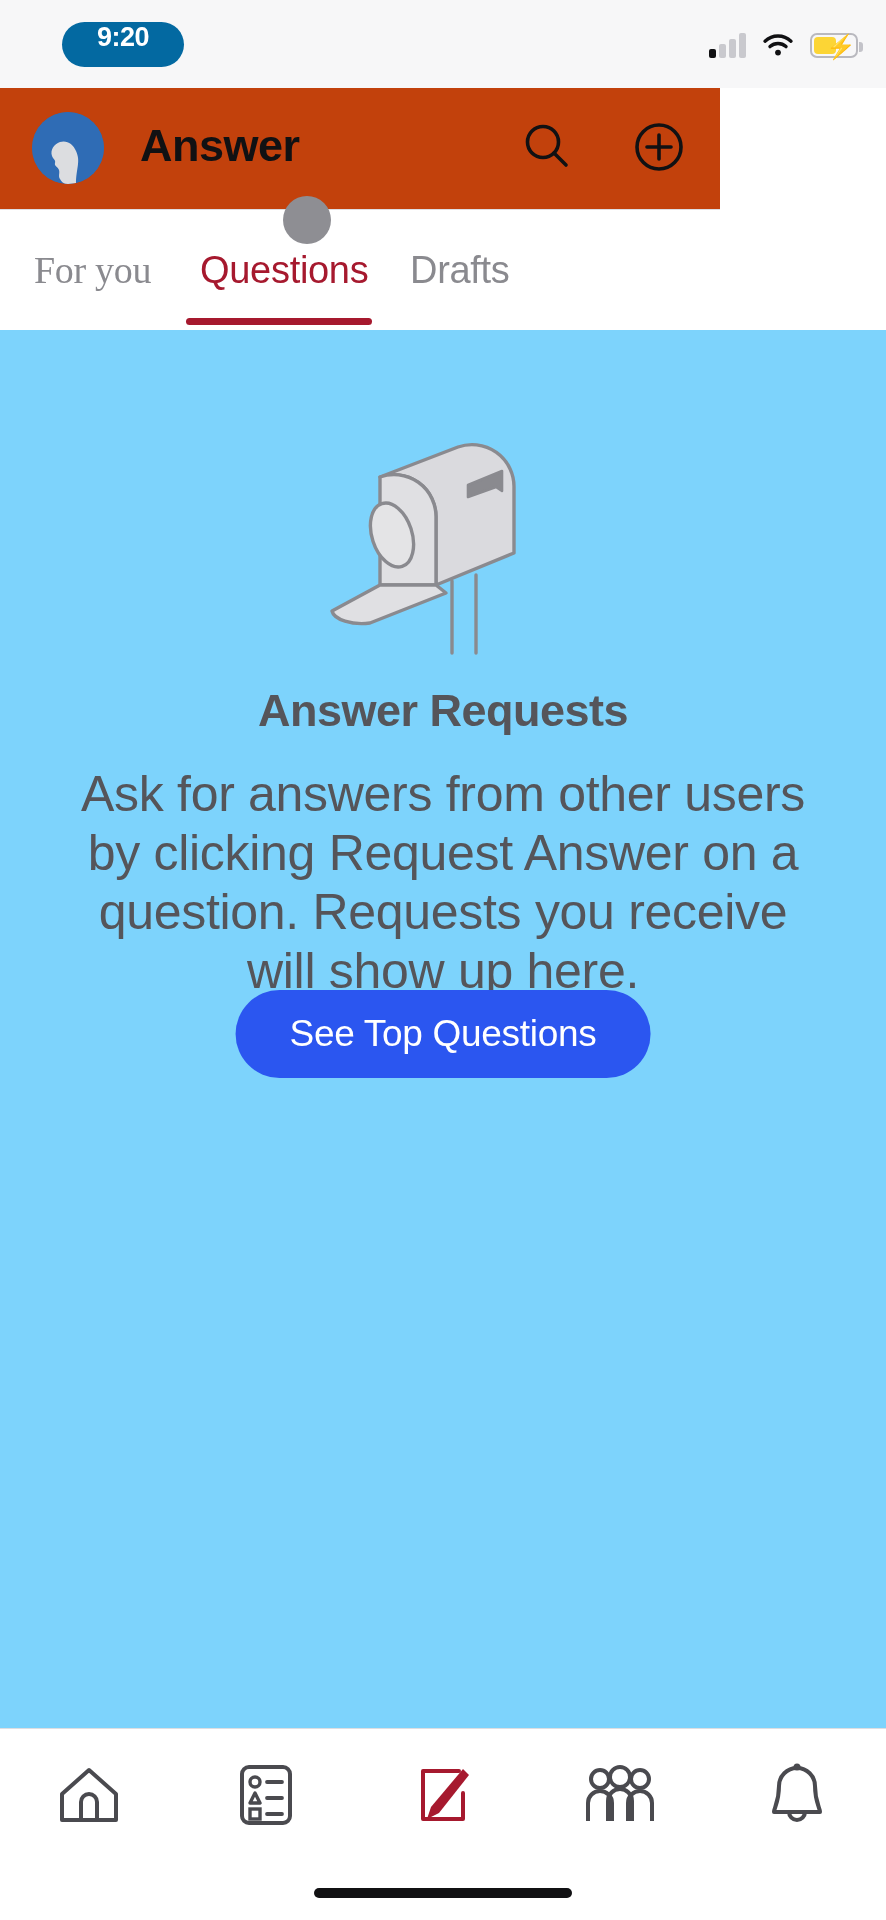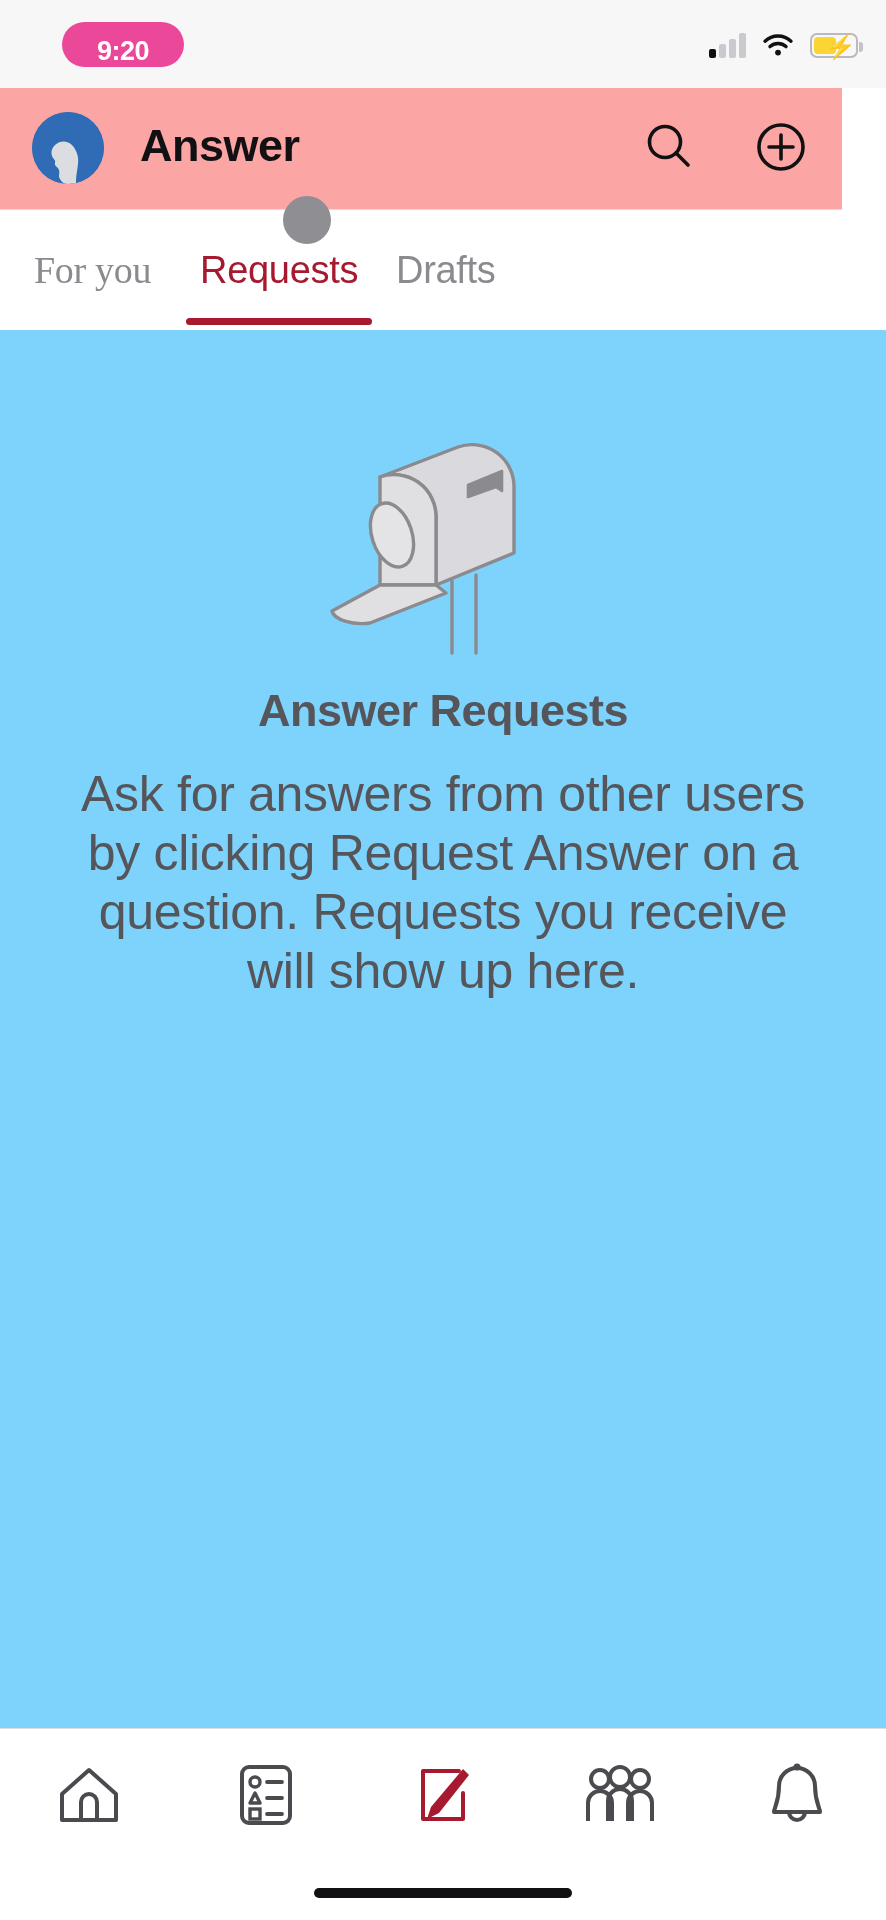--- a/index.html
+++ b/index.html
@@ -12,22 +12,22 @@
   .phone { position: relative; width: 886px; height: 1920px; background: #ffffff; }
 
   
   .statusbar {
     position: absolute; top: 0; left: 0; width: 886px; height: 88px;
     background: #f7f7f8;
   }
   .time-pill {
     position: absolute; left: 62px; top: 22px;
     width: 122px; height: 45px; border-radius: 23px;
-    background: #ec4899;
-    display: flex; align-items: flex-end; justify-content: center;
+    background: #0369a1;
+    display: flex; align-items: flex-start; justify-content: center;
   }
   .time-pill span {
     color: #ffffff; font-size: 27px; font-weight: 600; letter-spacing: -0.5px;
   }
   .status-right {
     position: absolute; right: 28px; top: 22px;
     height: 46px; display: flex; align-items: center; gap: 16px;
   }
   .signal { display: flex; align-items: flex-end; gap: 3px; height: 26px; }
   .signal i { display: block; width: 7px; border-radius: 2px; background: #c9c9ce; }
@@ -50,22 +50,22 @@
     position: absolute; left: 2px; top: 2px; bottom: 2px;
     width: 22px; background: #fcd535; border-radius: 4px;
   }
   .bolt {
     position: absolute; left: 14px; top: -2px;
     font-size: 24px; line-height: 28px; color: #111113; font-weight: 700;
   }
 
   
   .header {
-    position: absolute; top: 88px; left: 0; width: 842px; height: 122px;
-    background: #fca5a5;
+    position: absolute; top: 88px; left: 0; width: 720px; height: 122px;
+    background: #c2410c;
     border-bottom: 1.5px solid #dedee2;
     display: flex; align-items: center;
   }
   .avatar {
     position: absolute; left: 32px; top: 24px;
     width: 72px; height: 72px; border-radius: 50%;
     background: #2f6cb5; overflow: hidden;
   }
   .avatar svg { display: block; }
   .app-title {
@@ -83,21 +83,21 @@
     position: absolute; top: 210px; left: 0; width: 886px; height: 120px;
     background: #ffffff;
   }
   .tab {
     position: absolute; top: 0; height: 120px;
     display: flex; align-items: center;
     font-size: 38px; color: #8a8a8f; letter-spacing: -0.3px;
   }
   .tab.t0 { left: 34px; font-family: Liberation Serif, serif; }
   .tab.t1 { left: 200px; color: #a6192e; }
-  .tab.t2 { left: 396px; justify-content: center; }
+  .tab.t2 { left: 410px; justify-content: center; }
   .tab-underline {
     position: absolute; left: 186px; top: 318px;
     width: 186px; height: 7px; background: #a6192e; border-radius: 4px;
   }
   .touch-dot {
     position: absolute; left: 283px; top: 196px;
     width: 48px; height: 48px; border-radius: 50%;
     background: #8e8e93;
   }
 
@@ -197,21 +197,21 @@
         </svg>
       </div>
     </div>
   </div>
 
   <div class="tabs">
     <div class="tab t0">
       <span>For you</span>
     </div>
     <div class="tab t1">
-      <span>Requests</span>
+      <span>Questions</span>
     </div>
     <div class="tab t2">
       <span>Drafts</span>
     </div>
   </div>
   <div class="tab-underline"></div>
   <div class="touch-dot"></div>
 
   <div class="main">
 
@@ -224,20 +224,21 @@
           <path d="M118 160 L62 160 L14 186 A30 14 0 0 0 52 198 L128 168 Z" fill="#e0e0e3"></path>
           <path d="M150 60 L184 46 L184 66 L178 62 L150 72 Z" fill="#8a8a8f" stroke-width="2.6"></path>
           <line x1="134" y1="156" x2="134" y2="228"></line>
           <line x1="158" y1="150" x2="158" y2="228"></line>
         </g>
       </svg>
     </div>
 
     <div class="empty-title">Answer Requests</div>
     <div class="empty-body">Ask for answers from other users by clicking Request Answer on a question. Requests you receive will show up here.</div>
+    <button class="cta">See Top Questions</button>
   </div>
 
   <div class="bottomnav">
     <div class="navrow">
 
       <div class="navitem">
         <span>
           <svg width="66" height="62" viewBox="0 0 66 62">
             <path d="M6 30 L33 6 L60 30 L60 56 L6 56 Z" fill="none" stroke="#4a4a4f" stroke-width="4" stroke-linejoin="round"></path>
             <path d="M25 56 L25 38 A8 8 0 0 1 41 38 L41 56" fill="none" stroke="#4a4a4f" stroke-width="4" stroke-linejoin="round"></path>

